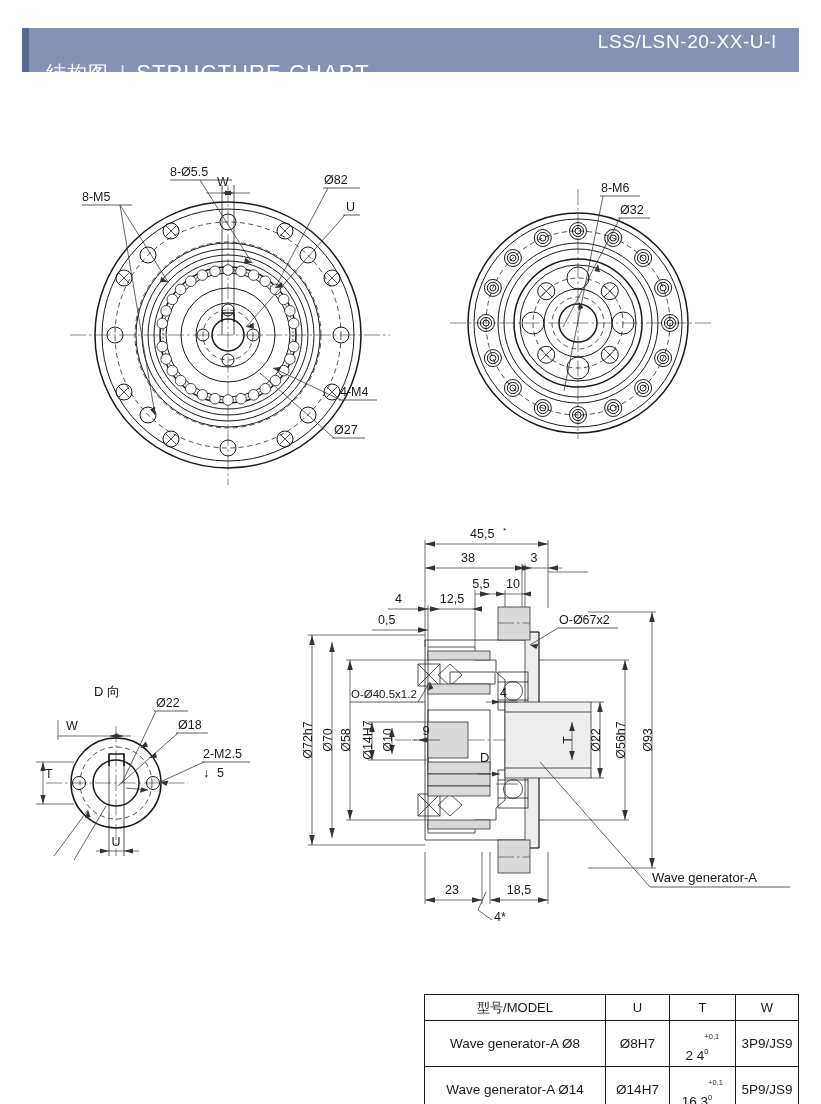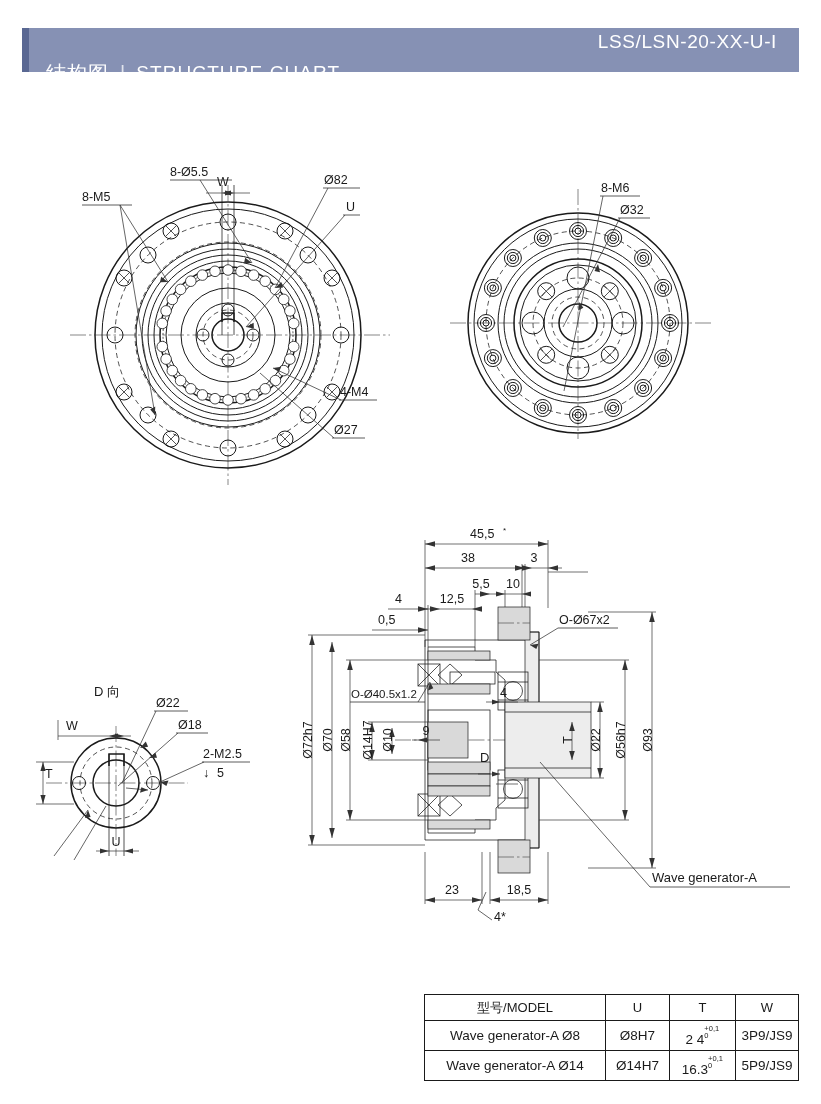--- a/index.html
+++ b/index.html
@@ -15,21 +15,21 @@
   #header-accent{
     position:absolute;left:0;top:0;width:7px;height:44px;background:#5a6893;
   }
   #header-left{
     position:absolute;left:24px;top:0;height:44px;display:flex;align-items:center;gap:11px;
     color:#ffffff;
     margin-top:23px;
   }
   #header-cn{font-size:20px;letter-spacing:1px;font-family:"DejaVu Sans",sans-serif;}
   #header-sep{font-size:20px;opacity:.75;font-weight:300;}
-  #header-en{font-size:19px;letter-spacing:1.1px;text-align:center;}
+  #header-en{font-size:22px;letter-spacing:1.1px;text-align:center;}
   #header-right{
     position:absolute;right:22px;top:0;height:28px;display:flex;align-items:center;
     color:#ffffff;font-size:19px;letter-spacing:.6px;
   }
 
   
   .dwg{position:absolute;}
   .dwg svg{display:block;overflow:visible;}
   text{font-family:"Liberation Sans",sans-serif;fill:#1a1a1a;}
   .lbl{font-size:12.5px;}
@@ -59,21 +59,21 @@
     font-size:13.5px;font-weight:normal;padding:3.5px 2px;
     font-family:"Liberation Sans",sans-serif;white-space:nowrap;
   }
   #spec-table .c-model{width:186px;}
   #spec-table .c-u{width:63px;}
   #spec-table .c-t{width:66px;}
   #spec-table .c-w{width:60px;}
   #spec-table thead td{font-size:13px;}
   .tolwrap{display:inline-block;position:relative;}
   .tolstack{display:inline-block;vertical-align:super;font-size:7.5px;line-height:7.5px;text-align:left;}
-  .tolstack span{display:block;}
+  .tolstack span{display:block;margin-top:8px;}
 </style>
 </head>
 <body>
 
 <div id="header-bar">
   <div id="header-accent"></div>
   <div id="header-left">
     <span id="header-cn">结构图</span>
     <span id="header-sep">|</span>
     <span id="header-en">STRUCTURE CHART</span>

